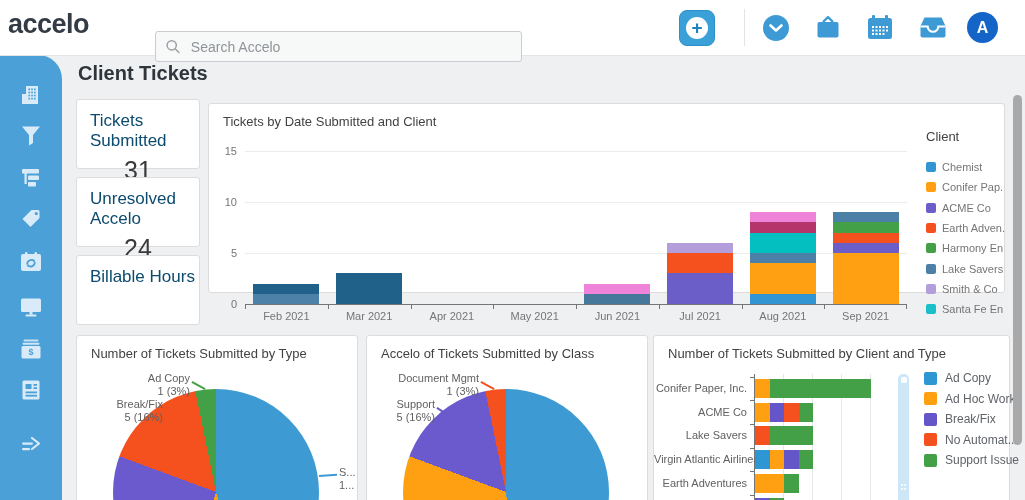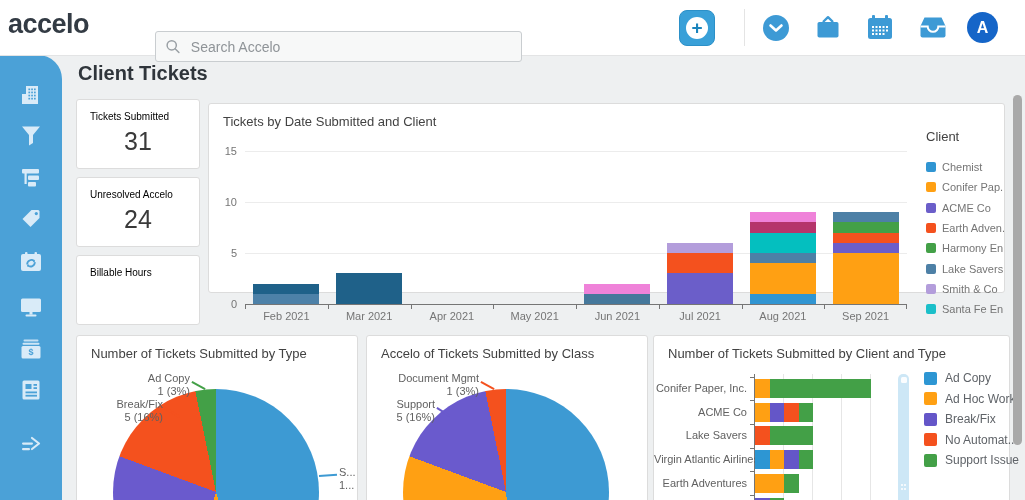--- a/index.html
+++ b/index.html
@@ -26,21 +26,21 @@
   
   .sidebar{position:absolute;left:0;top:55px;width:62px;height:445px;background:#4BA1D7;border-top-right-radius:24px;z-index:4;}
   .sb-item{position:absolute;left:19px;width:24px;height:24px;cursor:pointer;}
 
   
   .page-title{position:absolute;left:78px;top:62px;font-size:20px;font-weight:700;color:#2F353B;margin:0;}
   .card{position:absolute;background:#fff;border:1px solid #DCDCDC;border-radius:3px;box-sizing:border-box;}
   .card-title{position:absolute;left:14px;top:10px;font-size:13px;color:#424242;white-space:nowrap;}
 
   .kpi{left:76px;width:124px;height:70px;}
-  .kpi-label{margin:11px 0 0 13px;font-size:10px;color:#000000;}
+  .kpi-label{margin:11px 0 0 13px;font-size:17px;color:#0c4a6e;}
   .kpi-value{text-align:center;font-size:25px;color:#3A3A3A;margin-top:5px;}
 
   .big-chart{left:208px;top:103px;width:797px;height:190px;}
   .col-plot{position:absolute;left:36px;top:47px;width:662px;height:153px;}
   .gl{position:absolute;left:0;width:100%;height:1px;background:#ECECEC;}
   .axis-x{position:absolute;left:0;bottom:-1px;width:100%;height:1px;background:#757575;}
   .yl{position:absolute;left:-30px;width:22px;text-align:right;font-size:11px;color:#757575;}
   .xl{position:absolute;top:159px;text-align:center;font-size:11px;color:#757575;}
   .tick{position:absolute;top:153px;width:1px;height:5px;background:#757575;}
   .seg{position:absolute;}

